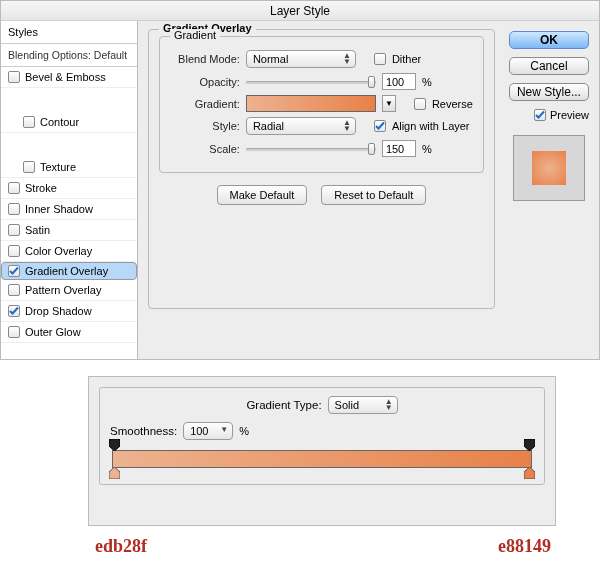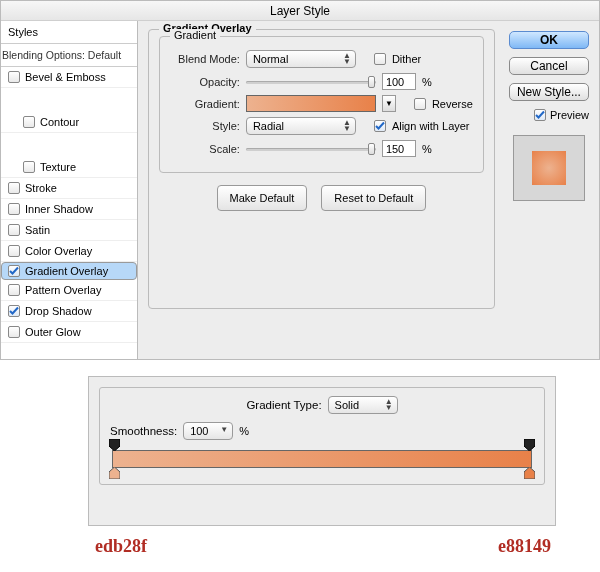--- a/index.html
+++ b/index.html
@@ -40,21 +40,21 @@
     border-right: 1px solid #bbb;
     display: flex;
     flex-direction: column;
   }
   .side-head {
     padding: 5px 7px;
     border-bottom: 1px solid #ccc;
     font-size: 11px;
   }
   .side-sub {
-    padding: 5px 1px;
+    padding: 5px 7px;
     border-bottom: 1px solid #ccc;
     font-size: 10.5px;
     color: #333;
   }
   .side-item {
     padding: 4px 7px 4px 7px;
     border-bottom: 1px solid #eee;
     display: flex;
     align-items: flex-start;
     gap: 5px;
@@ -190,21 +190,21 @@
     transform-origin: top center;
     transform: rotate(180deg);
   }
   .btnrow {
     display: flex;
     gap: 14px;
     justify-content: center;
     margin-top: 12px;
   }
   .pushbtn {
-    height: 26px;
+    height: 20px;
     padding: 0 12px;
     border: 1px solid #999;
     border-radius: 4px;
     background: linear-gradient(#fff,#e4e4e4);
     font-size: 11px;
     display: inline-flex; align-items: center;
   }
   .rightcol {
     width: 96px;
     padding: 10px 10px 10px 4px;

